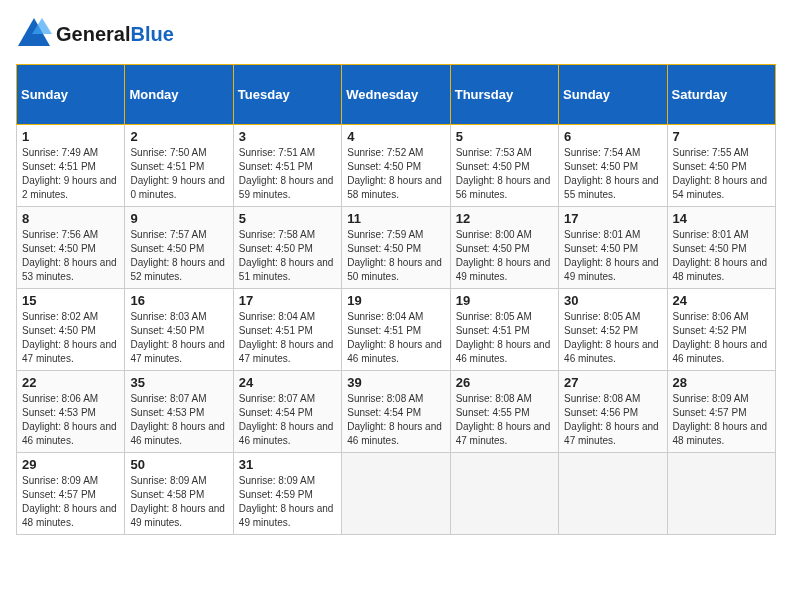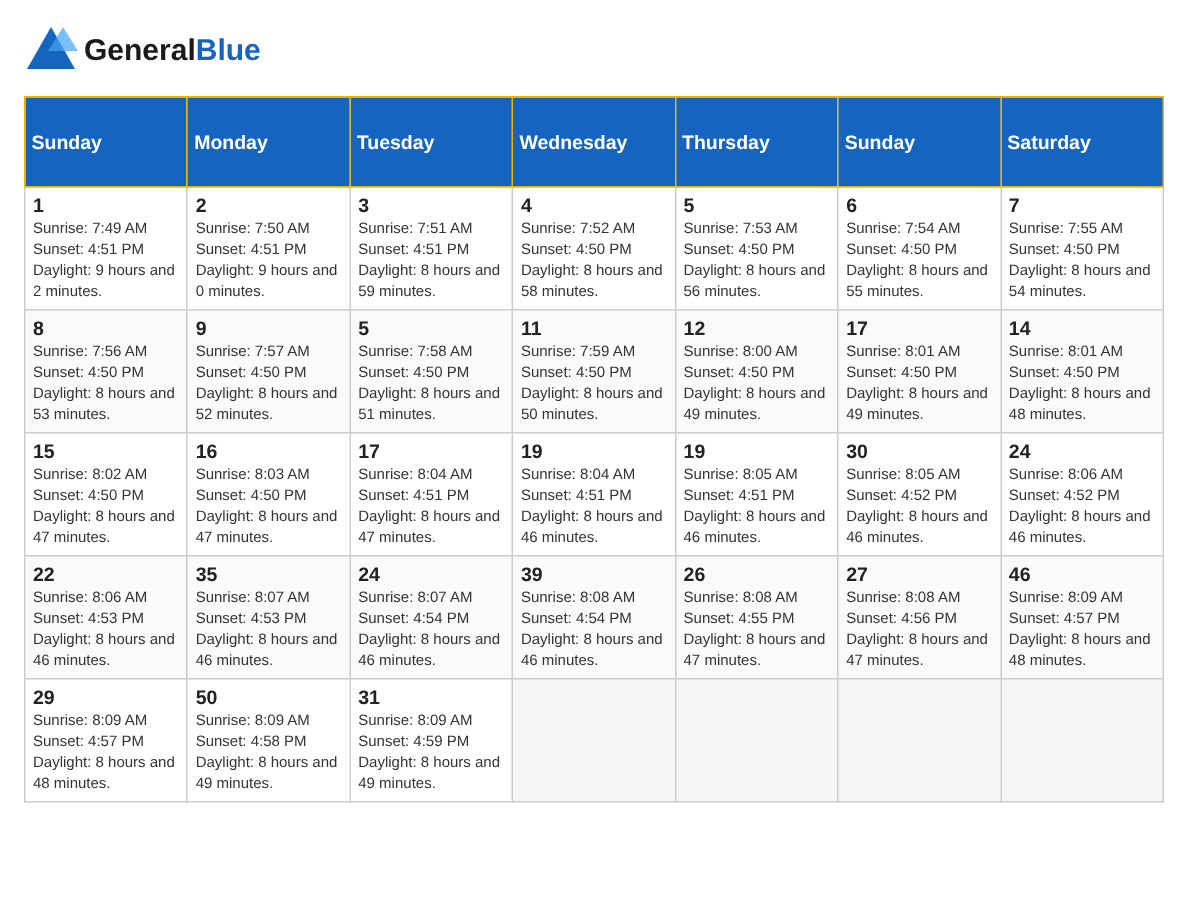--- a/index.html
+++ b/index.html
@@ -224,21 +224,21 @@
         </td>
         <td>
           <span class="day-num">26</span>
           <div class="day-detail">Sunrise: 8:08 AM<br>Sunset: 4:55 PM<br>Daylight: 8 hours and 47 minutes.</div>
         </td>
         <td>
           <span class="day-num">27</span>
           <div class="day-detail">Sunrise: 8:08 AM<br>Sunset: 4:56 PM<br>Daylight: 8 hours and 47 minutes.</div>
         </td>
         <td>
-          <span class="day-num">46</span>
+          <span class="day-num">28</span>
           <div class="day-detail">Sunrise: 8:09 AM<br>Sunset: 4:57 PM<br>Daylight: 8 hours and 48 minutes.</div>
         </td>
       </tr>
       <tr>
         <td>
           <span class="day-num">29</span>
           <div class="day-detail">Sunrise: 8:09 AM<br>Sunset: 4:57 PM<br>Daylight: 8 hours and 48 minutes.</div>
         </td>
         <td>
           <span class="day-num">50</span>

